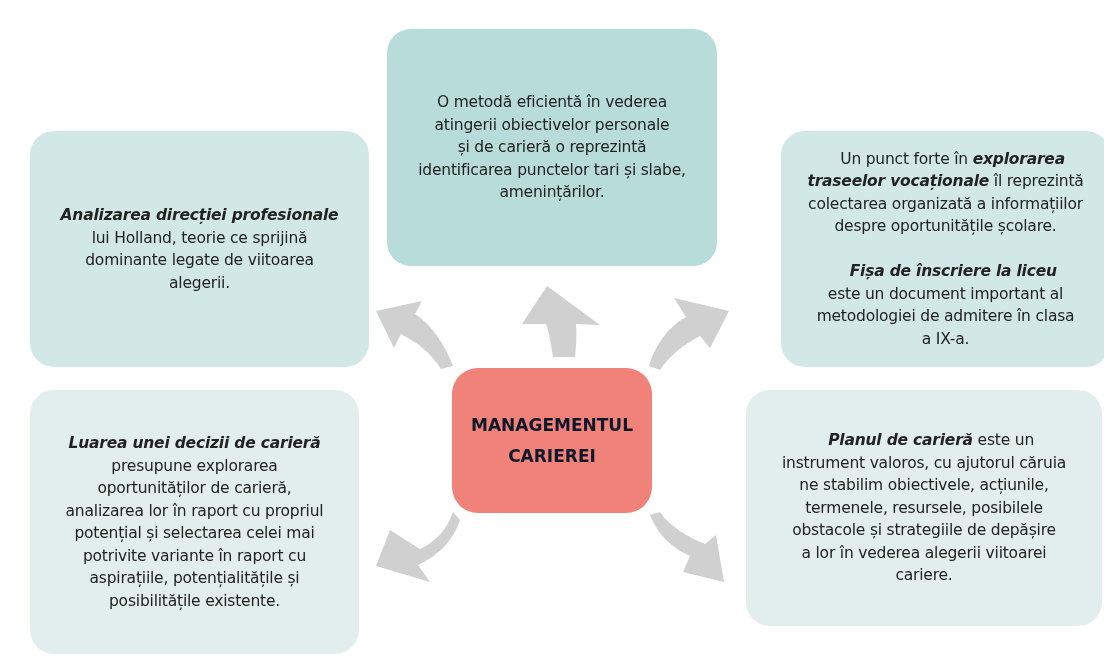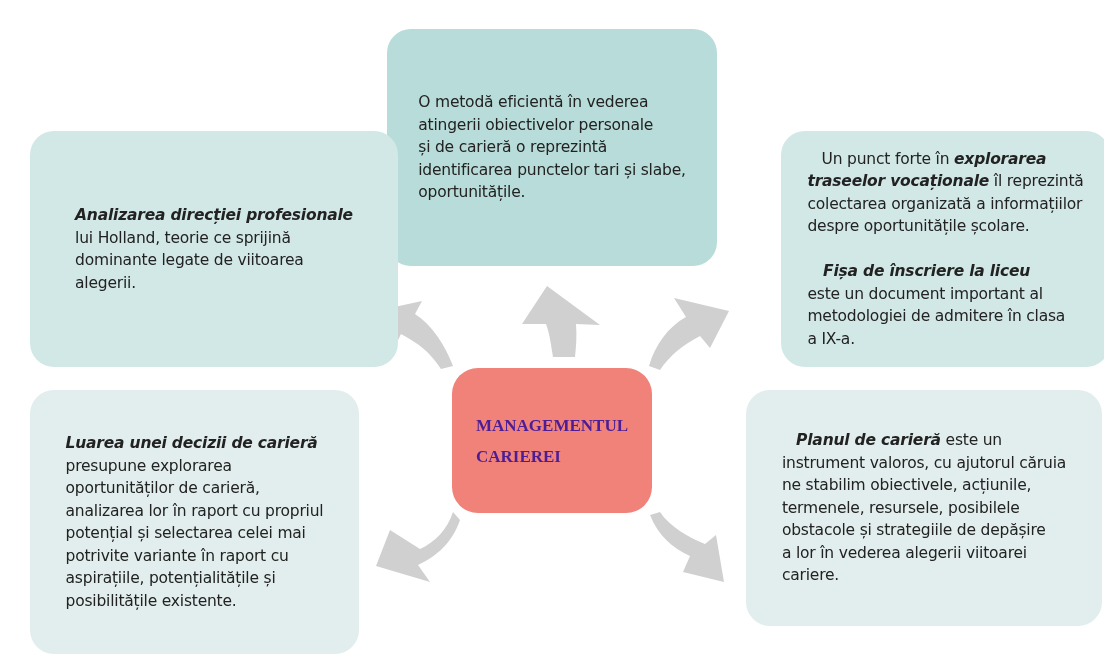--- a/index.html
+++ b/index.html
@@ -5,37 +5,36 @@
   html, body { margin: 0; padding: 0; }
   body {
     width: 1104px; height: 656px; background: #ffffff; position: relative; overflow: hidden;
     font-family: "DejaVu Sans", "Liberation Sans", sans-serif;
     color: #222222;
   }
   .box {
     position: absolute; box-sizing: border-box;
     border-radius: 24px;
     display: flex; align-items: center; justify-content: center;
-    text-align: left;
+    text-align: center;
     font-size: 15.5px; line-height: 22.5px;
     letter-spacing: -0.2px;
   }
   .box .txt { display: block; }
   .box b i, .box i b, .em { font-weight: bold; font-style: italic; }
   .line { display: block; white-space: nowrap; }
   #box-top { left: 387px; top: 29px; width: 330px; height: 237px; background: #b8dcd9; }
-  #box-left-top { left: 30px; top: 131px; width: 368px; height: 236px; background: #d2e8e6; }
+  #box-left-top { left: 30px; top: 131px; width: 339px; height: 236px; background: #d2e8e6; }
   #box-right-top { left: 781px; top: 131px; width: 329px; height: 236px; background: #d2e8e6; }
   #box-left-bottom { left: 30px; top: 390px; width: 329px; height: 264px; background: #e2eeed; }
   #box-right-bottom { left: 746px; top: 390px; width: 356px; height: 236px; background: #e2eeed; }
   #box-center {
     left: 452px; top: 368px; width: 200px; height: 145px; background: #f0827a;
-    color: #4c1d95; font-weight: bold; font-size: 17px; line-height: 31px; border-radius: 26px;
+    color: #0f172a; font-weight: bold; font-size: 17px; line-height: 31px; border-radius: 26px;
     letter-spacing: 0;
-    font-family: Liberation Serif, serif;
   }
   svg#arrows { position: absolute; left: 0; top: 0; }
 </style>
 </head>
 <body>
 
 <svg id="arrows" width="1104" height="656">
 
   <path class="arrow" d="M453,366 C445,345 432,325 415,314 L422,301 L376,311 L394,348 L401,334 C418,343 430,352 441,369 Z" fill="#d0d0d0"></path>
 
@@ -47,21 +46,21 @@
 
   <path class="arrow" d="M650,515 C658,535 672,548 690,556 L683,572 L724,582 L716,535 L705,544 C688,537 670,527 660,512 Z" fill="#d0d0d0"></path>
 </svg>
 
 <div class="box" id="box-top" style="background: rgb(184, 220, 217);">
   <div class="txt">
     <span class="line">O metodă eficientă în vederea</span>
     <span class="line">atingerii obiectivelor personale</span>
     <span class="line">și de carieră o reprezintă</span>
     <span class="line">identificarea punctelor tari și slabe,</span>
-    <span class="line">oportunitățile.</span>
+    <span class="line">amenințărilor.</span>
   </div>
 </div>
 
 <div class="box" id="box-left-top" style="background: rgb(210, 232, 230);">
   <div class="txt">
     <span class="line em">Analizarea direcției profesionale</span>
     <span class="line">lui Holland, teorie ce sprijină</span>
     <span class="line">dominante legate de viitoarea</span>
     <span class="line">alegerii.</span>
   </div>

